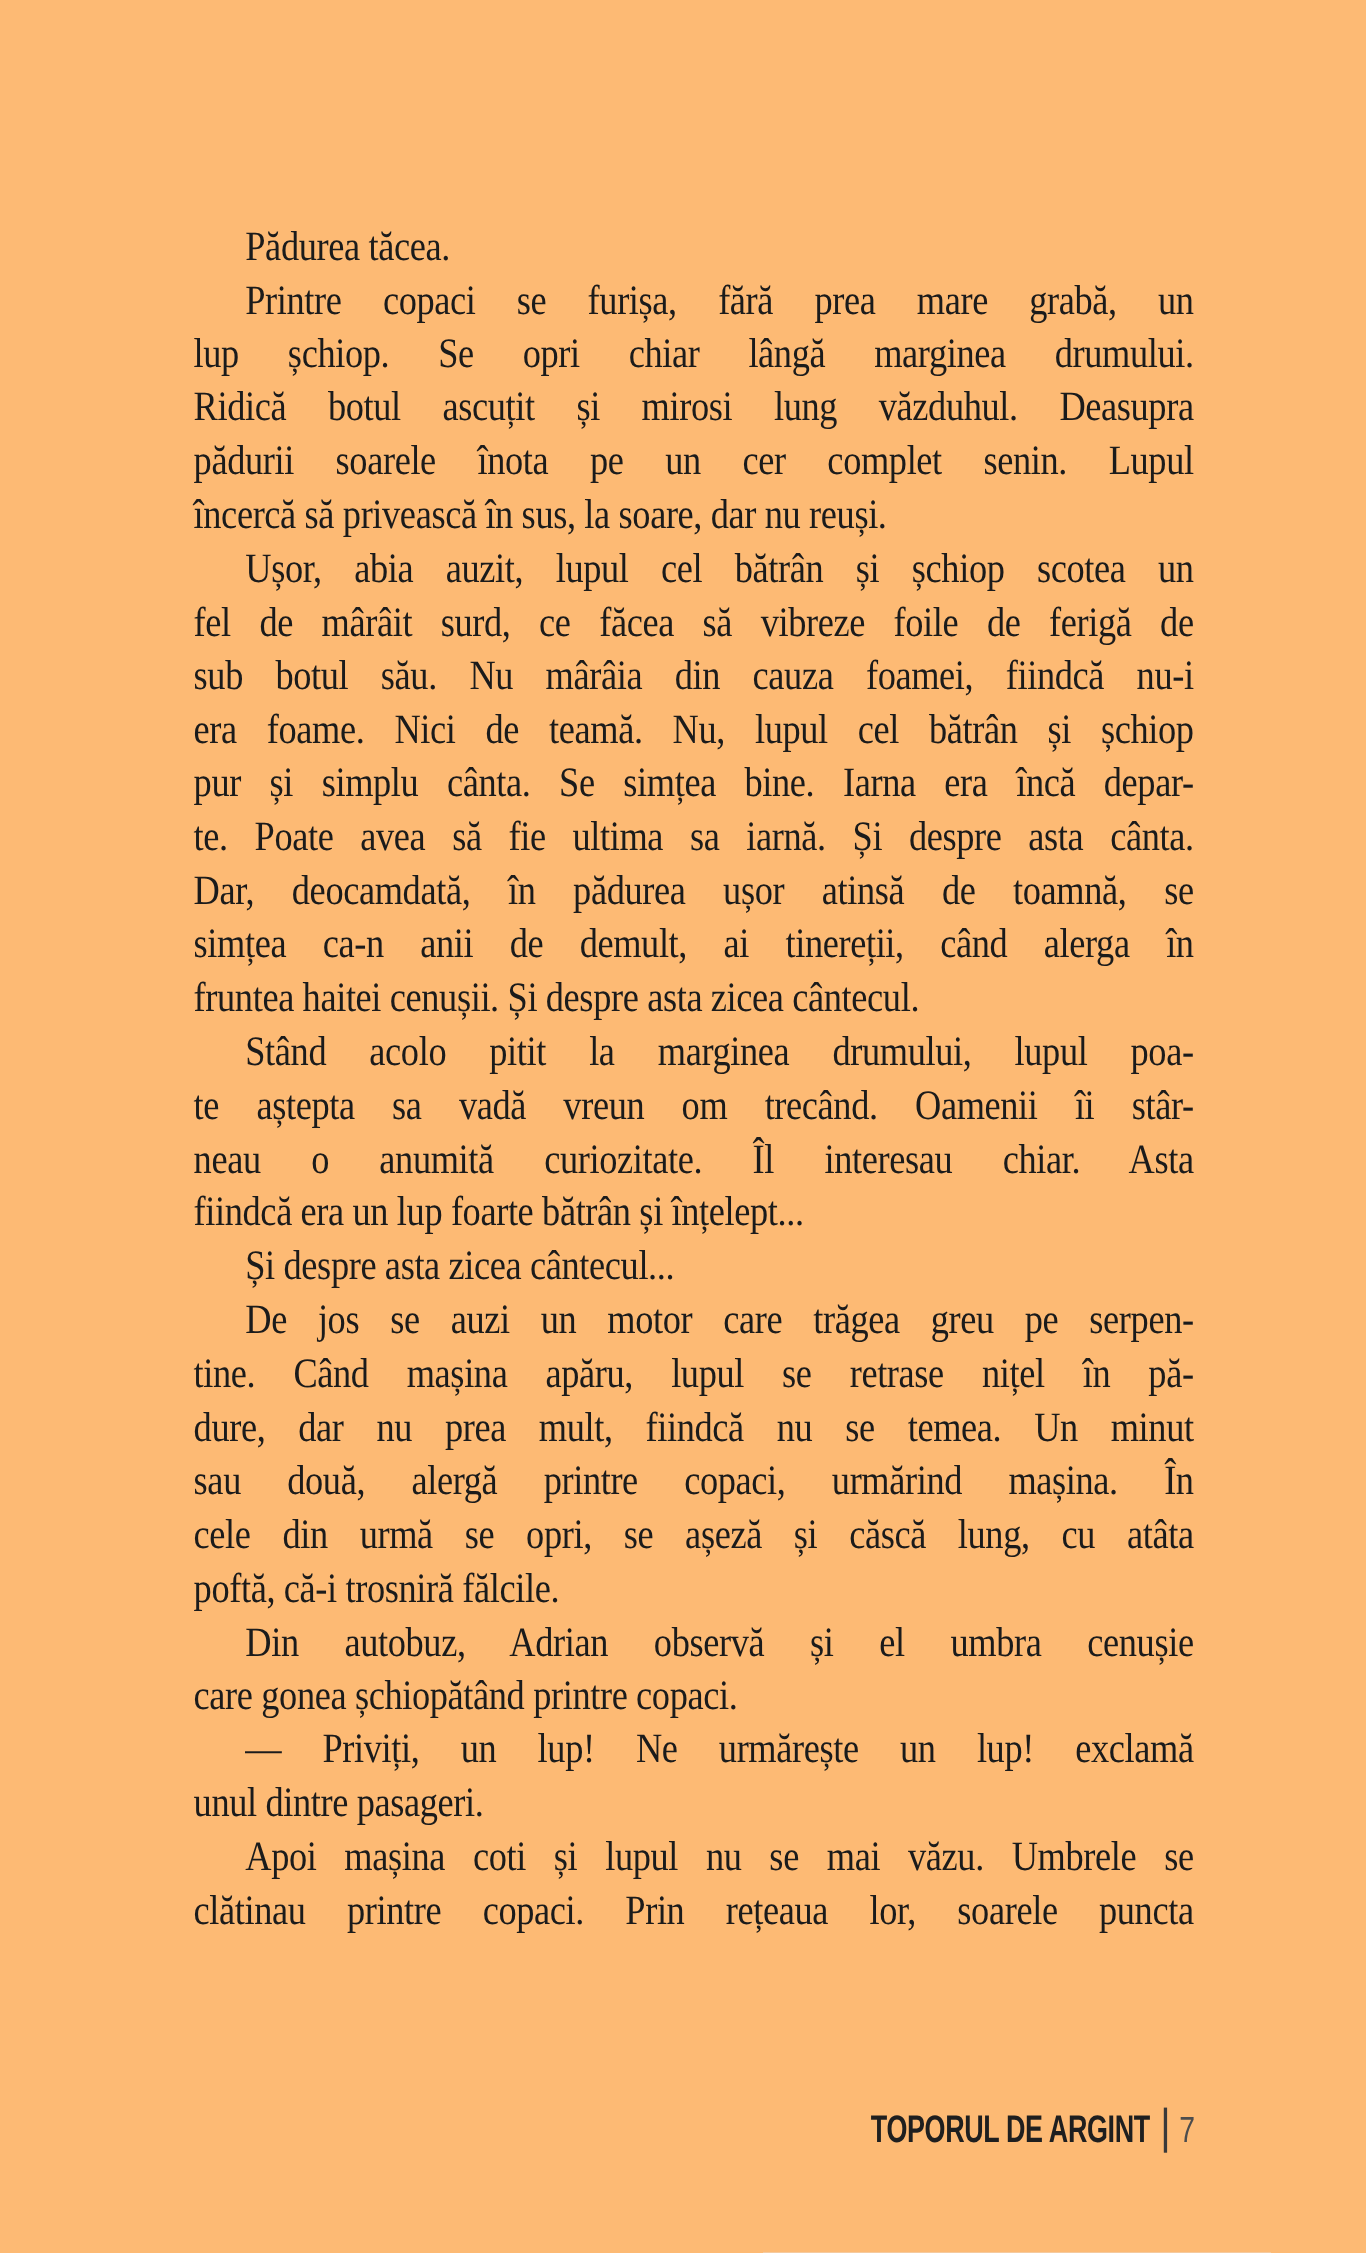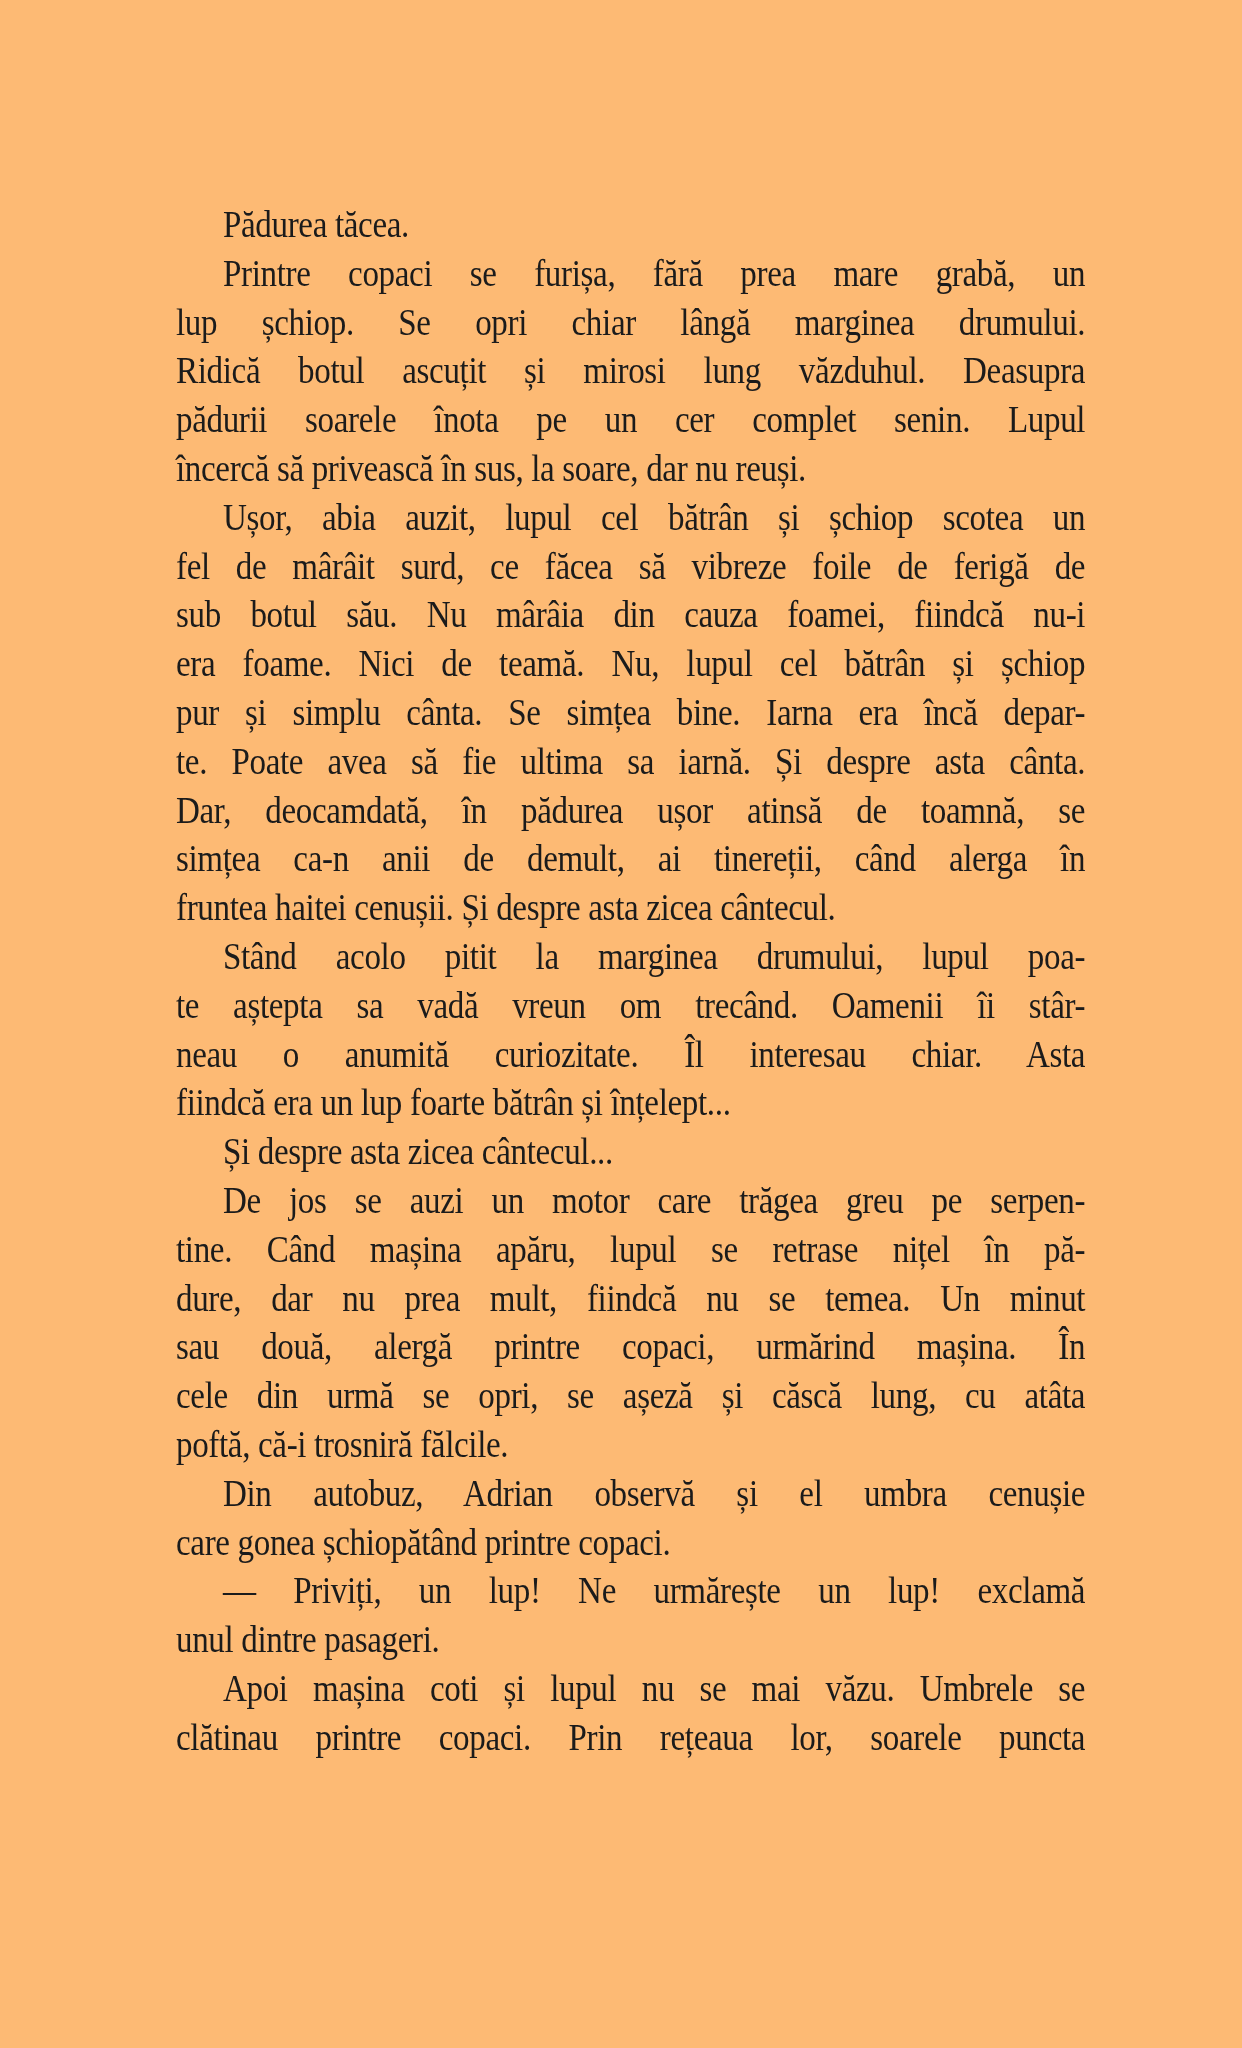--- a/index.html
+++ b/index.html
@@ -115,14 +115,19 @@
       <div class="line">cele din urmă se opri, se așeză și căscă lung, cu atâta</div>
       <div class="line nojust">poftă, că-i trosniră fălcile.</div>
       <div class="line indent">Din autobuz, Adrian observă și el umbra cenușie</div>
       <div class="line nojust">care gonea șchiopătând printre copaci.</div>
       <div class="line indent">— Priviți, un lup! Ne urmărește un lup! exclamă</div>
       <div class="line nojust">unul dintre pasageri.</div>
       <div class="line indent">Apoi mașina coti și lupul nu se mai văzu. Umbrele se</div>
       <div class="line">clătinau printre copaci. Prin rețeaua lor, soarele puncta</div>
     </div>
 
+  <div class="footer">
+    <span class="footer-title">TOPORUL DE ARGINT</span>
+    <span class="footer-sep"></span>
+    <span class="footer-page">7</span>
+  </div>
 
 </div>
 
 </body></html>

